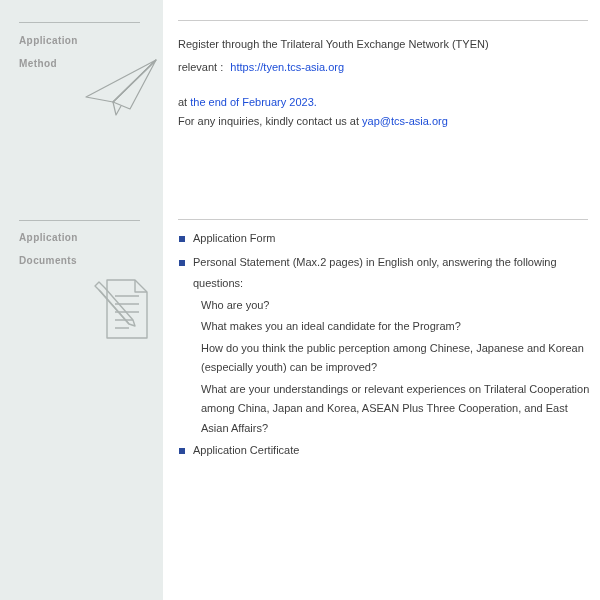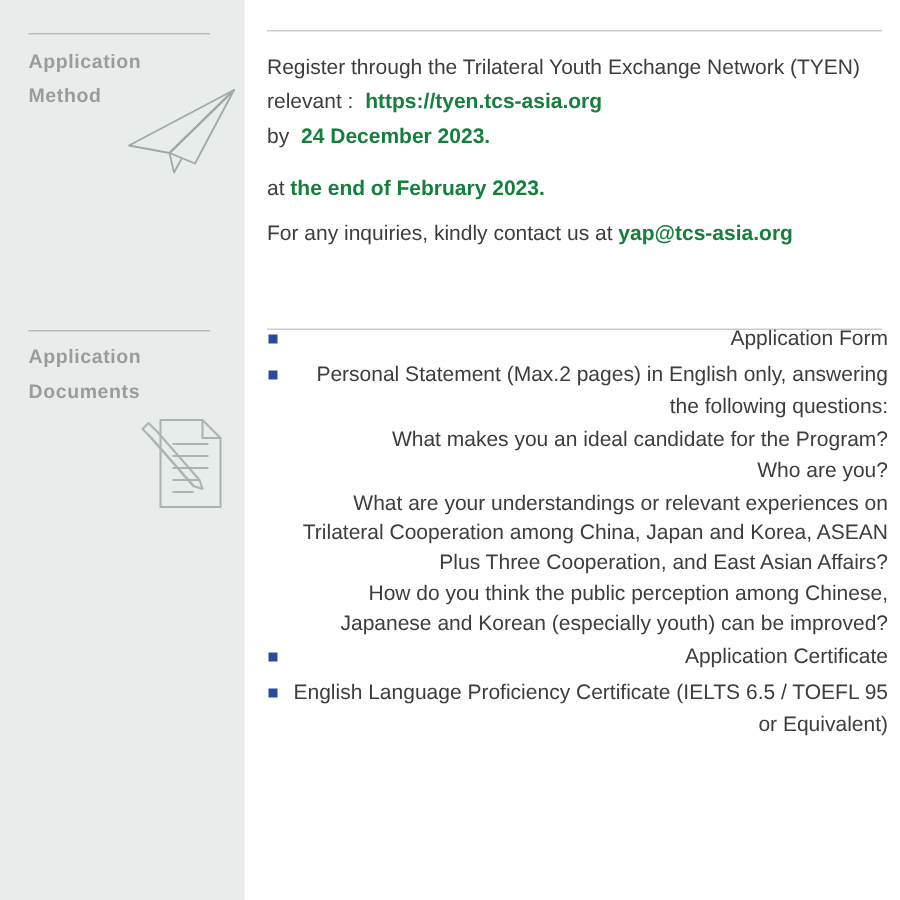--- a/index.html
+++ b/index.html
@@ -4,34 +4,34 @@
 <style>
   * { margin:0; padding:0; box-sizing:border-box; }
   html,body { width:600px; height:600px; background:#ffffff;
               font-family:"Liberation Sans","DejaVu Sans",sans-serif; }
   .page { position:relative; width:600px; height:600px; overflow:hidden; background:#ffffff; }
 
   
   .sidebar { position:absolute; left:0; top:0; width:163px; height:600px; background:#e8edec; }
   .side-rule { position:absolute; left:19px; width:121px; height:1px; background:#b7bcbb; }
   .side-heading { position:absolute; left:19px; width:140px;
-                  font-size:13px; font-weight:700; letter-spacing:0.4px;
+                  font-size:10px; font-weight:700; letter-spacing:0.4px;
                   color:#9b9b9b; line-height:23px; }
   .side-icon { position:absolute; }
   .side-icon svg { display:block; }
 
   
   .content-rule { position:absolute; left:178px; width:410px; height:1px; background:#cccccc; }
-  .txt-block { position:absolute; left:178px; width:414px; color:#3d3d3d; font-size:14px; }
+  .txt-block { position:absolute; left:178px; width:414px; color:#3d3d3d; font-size:11px; }
 
   .p-register { line-height:23px; }
   .p-notice   { margin-top:14px; line-height:19px; }
-  .p-inquiry  { margin-top:11px; line-height:19px; }
+  .p-inquiry  { line-height:19px; }
 
-  .teal { color:#15803d; font-weight:700; text-decoration:none; }
+  .teal { color:#1d4ed8; font-weight:400; text-decoration:none; }
   .gap-sm { display:inline-block; width:4px; }
 
   
   ul.doc-list { list-style:none; }
   ul.doc-list > li { position:relative; padding-left:15px; line-height:21.5px; margin-bottom:2px; }
   ul.doc-list > li::before { content:""; position:absolute; left:1px; top:8px;
                              width:6px; height:6px; background:#2a4a9b; }
   .questions { padding-left:8px; margin-top:1px; }
   .questions .q { line-height:19.5px; margin-bottom:2px; }
 </style>
@@ -73,57 +73,50 @@
 
   <div class="content-rule" style="top:20px;"></div>
 
   <div class="txt-block" style="top:33px;">
     <div class="p-register">
       <div>Register through the Trilateral Youth Exchange Network (TYEN)</div>
       <div>
         <span>relevant :</span><span class="gap-sm"></span>
         <a href="#" class="teal">https://tyen.tcs-asia.org</a>
       </div>
-      <div>
-        <span>by</span><span class="gap-sm"></span>
-        <span class="teal">24 December 2023.</span>
-      </div>
     </div>
 
     <div class="p-notice">
       <div>
         <span>at</span>
         <span class="teal">the end of February 2023.</span>
       </div>
     </div>
 
     <div class="p-inquiry">
       <span>For any inquiries, kindly contact us at</span>
       <a href="#" class="teal">yap@tcs-asia.org</a>
     </div>
   </div>
 
   <div class="content-rule" style="top:219px;"></div>
 
-  <div class="txt-block" style="top:215px;text-align:right;">
+  <div class="txt-block" style="top:228px;">
     <ul class="doc-list">
       <li>
         <span>Application Form</span>
       </li>
       <li>
         <span>Personal Statement (Max.2 pages) in English only, answering the following questions:</span>
         <div class="questions">
+          <div class="q">Who are you?</div>
           <div class="q">What makes you an ideal candidate for the Program?</div>
-          <div class="q">Who are you?</div>
+          <div class="q">How do you think the public perception among Chinese, Japanese and Korean (especially youth) can be improved?</div>
           <div class="q">What are your understandings or relevant experiences on Trilateral Cooperation among China, Japan and Korea, ASEAN Plus Three Cooperation, and East Asian Affairs?</div>
-          <div class="q">How do you think the public perception among Chinese, Japanese and Korean (especially youth) can be improved?</div>
         </div>
       </li>
       <li>
         <span>Application Certificate</span>
-      </li>
-      <li>
-        <span>English Language Proficiency Certificate (IELTS 6.5 / TOEFL 95 or Equivalent)</span>
       </li>
     </ul>
   </div>
 
 </div>
 
 </body></html>

